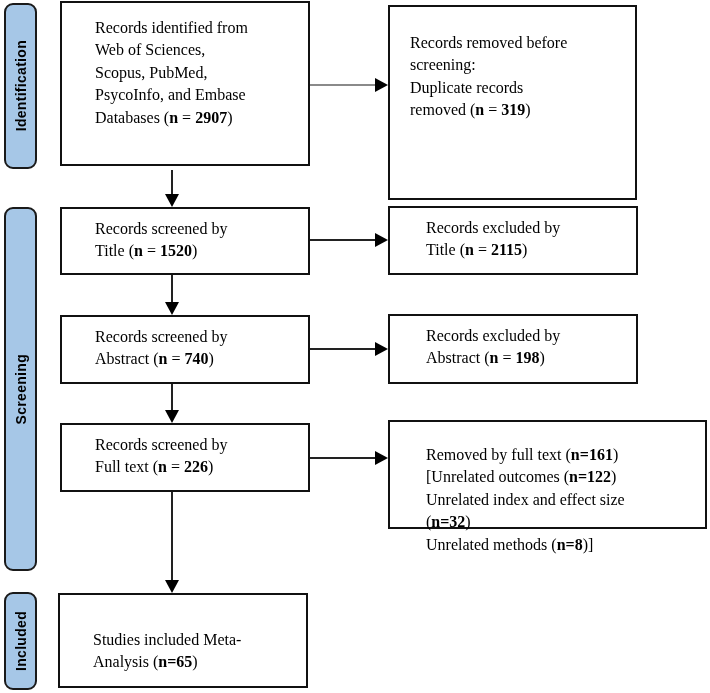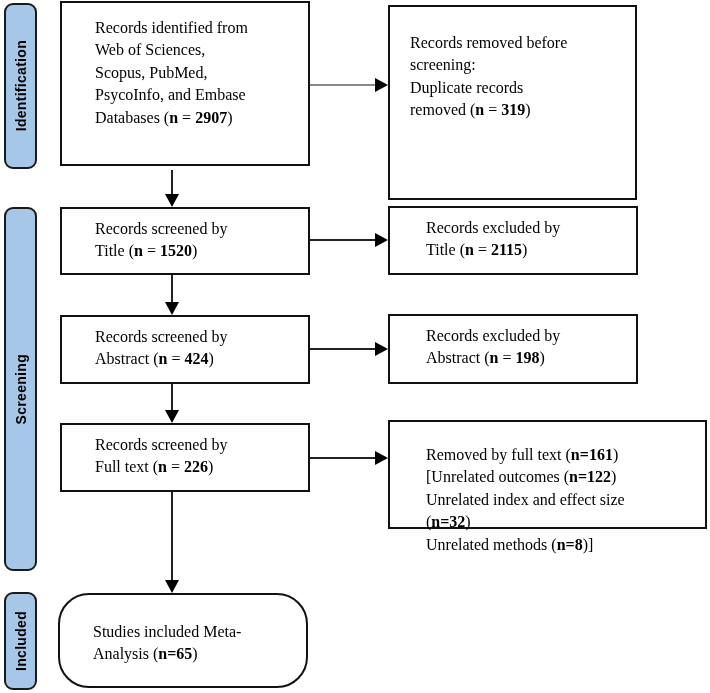--- a/index.html
+++ b/index.html
@@ -50,21 +50,21 @@
   #pill-included       { top: 592px; height: 98px;  }
 
   #box-identified        { left: 60px;  top: 1px;   width: 250px; height: 165px; padding: 14px 8px 0 33px; }
   #box-removed-before    { left: 388px; top: 5px;   width: 249px; height: 195px; padding: 25px 8px 0 20px; }
   #box-screened-title    { left: 60px;  top: 207px; width: 250px; height: 68px;  padding: 9px 8px 0 33px; }
   #box-excluded-title    { left: 388px; top: 206px; width: 250px; height: 69px;  padding: 9px 8px 0 36px; }
   #box-screened-abstract { left: 60px;  top: 315px; width: 250px; height: 69px;  padding: 9px 8px 0 33px; }
   #box-excluded-abstract { left: 388px; top: 314px; width: 250px; height: 70px;  padding: 9px 8px 0 36px; }
   #box-screened-fulltext { left: 60px;  top: 423px; width: 250px; height: 69px;  padding: 9px 8px 0 33px; }
   #box-removed-fulltext  { left: 388px; top: 420px; width: 319px; height: 109px; padding: 22px 8px 0 36px; }
-  #box-included-meta     { left: 58px;  top: 593px; width: 250px; height: 95px;  padding: 26px 8px 0 33px; border-radius: 31px; }
+  #box-included-meta     { left: 58px;  top: 593px; width: 250px; height: 95px;  padding: 34px 8px 0 33px; }
 
   
   .varrow { position: absolute; width: 14px; }
   .varrow .shaft {
     position: absolute; left: 6px; top: 0; width: 2px; bottom: 11px;
     background: #222222;
   }
   .varrow .head {
     position: absolute; left: 0; bottom: 0; width: 0; height: 0;
     border-left: 7px solid transparent;
@@ -104,21 +104,21 @@
     <span>Screening</span>
   </div>
   <div class="stage-pill" id="pill-included">
     <span>Included</span>
   </div>
 
   <div class="fbox" id="box-identified">Records identified from<br>Web of Sciences,<br>Scopus, PubMed,<br>PsycoInfo, and Embase<br>Databases (<b>n</b> = <b>2907</b>)</div>
   <div class="fbox" id="box-removed-before">Records removed before<br>screening:<br>Duplicate records<br>removed (<b>n</b> = <b>319</b>)</div>
   <div class="fbox" id="box-screened-title">Records screened by<br>Title (<b>n</b> = <b>1520</b>)</div>
   <div class="fbox" id="box-excluded-title">Records excluded by<br>Title (<b>n</b> = <b>2115</b>)</div>
-  <div class="fbox" id="box-screened-abstract">Records screened by<br>Abstract (<b>n</b> = <b>424</b>)</div>
+  <div class="fbox" id="box-screened-abstract">Records screened by<br>Abstract (<b>n</b> = <b>740</b>)</div>
   <div class="fbox" id="box-excluded-abstract">Records excluded by<br>Abstract (<b>n</b> = <b>198</b>)</div>
   <div class="fbox" id="box-screened-fulltext">Records screened by<br>Full text (<b>n</b> = <b>226</b>)</div>
   <div class="fbox" id="box-removed-fulltext">Removed by full text (<b>n=161</b>)<br>[Unrelated outcomes (<b>n=122</b>)<br>Unrelated index and effect size<br>(<b>n=32</b>)<br>Unrelated methods (<b>n=8</b>)]</div>
   <div class="fbox" id="box-included-meta">Studies included Meta-<br>Analysis (<b>n=65</b>)</div>
 
   <div class="varrow" id="arrow-id-to-title">
     <div class="shaft"></div>
     <div class="head"></div>
   </div>
   <div class="varrow" id="arrow-title-to-abstract">

